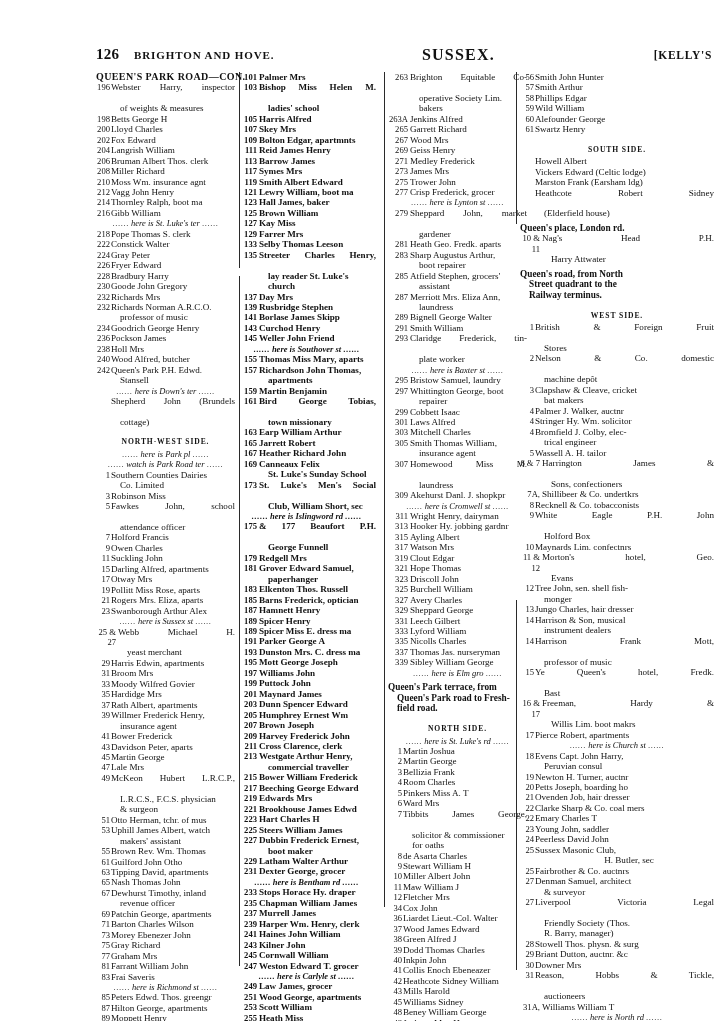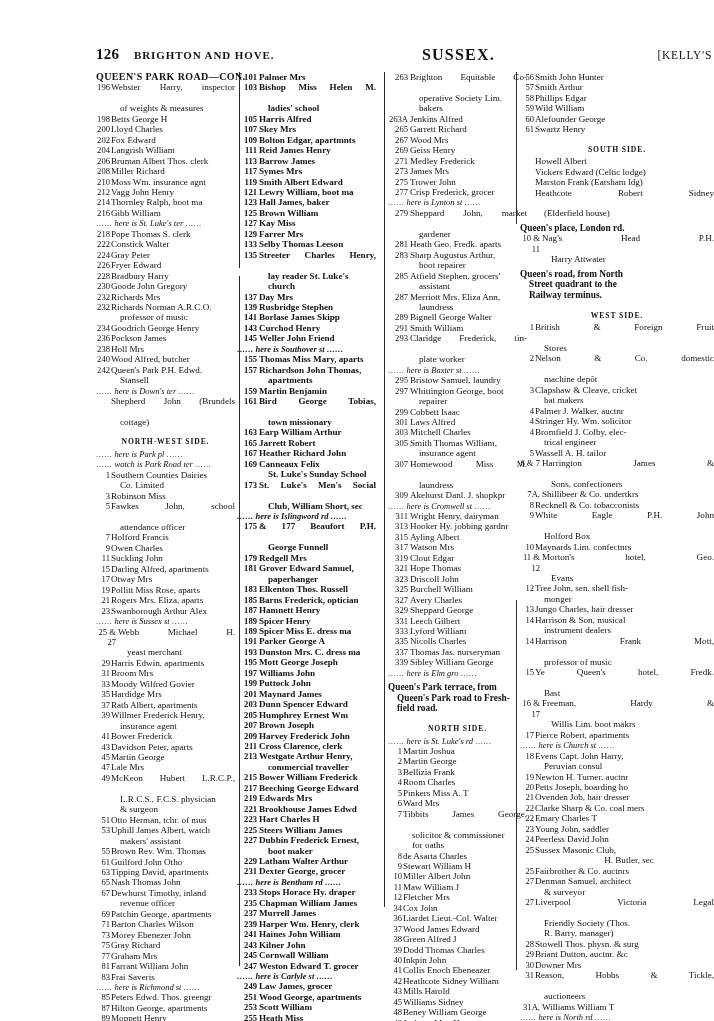--- a/index.html
+++ b/index.html
@@ -48,21 +48,21 @@
     position: absolute;
     left: 326px; top: 0px;
     font-size: 16px;
     font-weight: bold;
     letter-spacing: 1.2px;
   }
   .rh-right {
     position: absolute;
     right: 0px; top: 3px;
     font-size: 11.5px;
-    font-weight: normal;
+    font-weight: bold;
     letter-spacing: .7px;
   }
 
   
   .cols {
     position: absolute;
     left: 96px;
     top: 72px;
     width: 618px;
     height: 940px;
@@ -136,20 +136,21 @@
     text-align: center;
     font-size: 7.6px;
     font-weight: bold;
     letter-spacing: .9px;
     margin: 10px 0 1px 0;
   }
 
   .herehead {
     font-style: italic;
     font-size: 8.5px;
+    text-align: center;
     white-space: nowrap;
     overflow: hidden;
   }
   .herehead .dots { font-style: normal; letter-spacing: .6px; }
   .centerline { text-align: center; display: block; }
 
   
   .contd {
     font-size: 10px;
     font-weight: bold;

